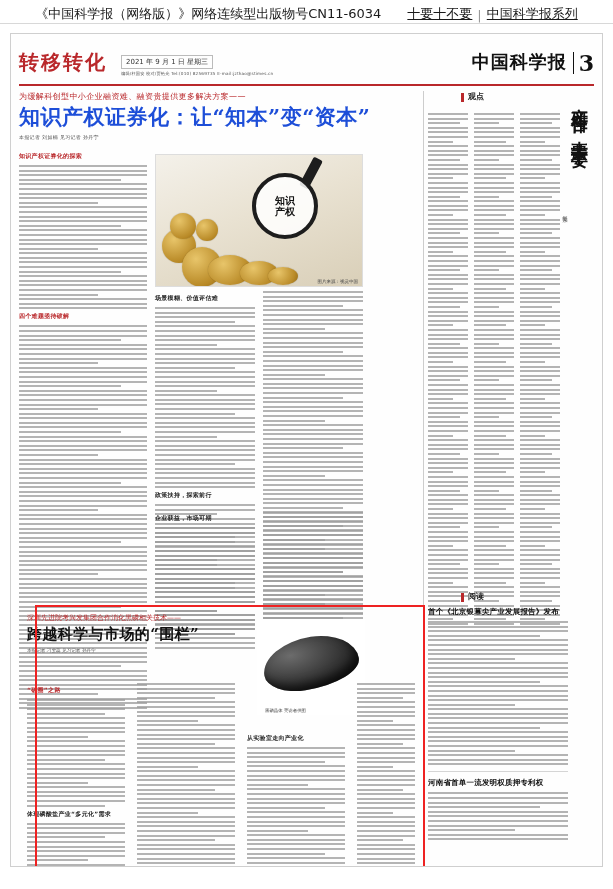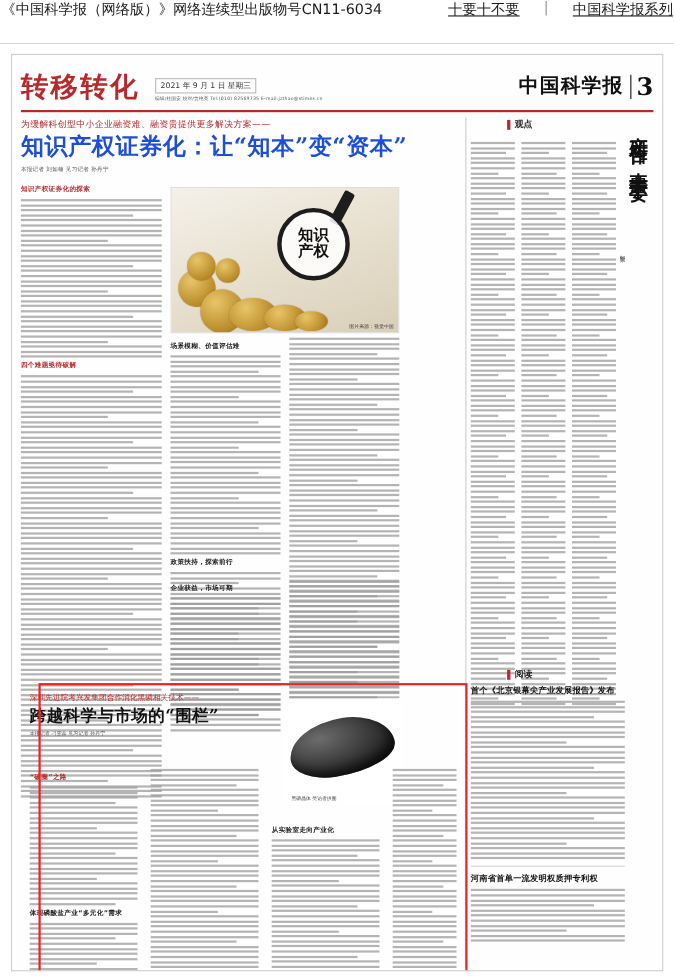--- a/index.html
+++ b/index.html
@@ -6,25 +6,25 @@
   html, body { margin:0; padding:0; }
   body {
     width: 613px; height: 889px;
     background: #ffffff;
     font-family: "DejaVu Sans", "Liberation Sans", sans-serif;
     overflow: hidden;
   }
 
   
   .topbar {
-    height: 40px;
+    height: 24px;
     display: flex;
-    align-items: flex-start;
+    align-items: flex-end;
     justify-content: center;
-    gap: 17px;
+    gap: 0;
     font-size: 13px;
     color: #1a1a1a;
     border-bottom: 1px solid #d8d8d8;
     background: #fff;
     white-space: nowrap;
   }
   .topbar .t-title { font-size: 13px; }
   .topbar .t-gap { display:inline-block; width: 26px; }
   .topbar .t-link { color:#1a1a1a; }
   .topbar .t-sep { display:inline-block; padding: 0 5px; color:#999; }
@@ -50,21 +50,21 @@
     position: relative;
     height: 46px;
     border-bottom: 2px solid #b9282b;
     margin: 6px 8px 0 8px;
     display: flex;
     align-items: center;
   }
   .mh-section {
     color: #b9282b;
     font-weight: bold;
-    font-size: 25px;
+    font-size: 20px;
     letter-spacing: 2px;
     font-family: "DejaVu Serif", "Liberation Serif", serif;
   }
   .mh-meta { margin-left: 14px; }
   .mh-date {
     border: 1px solid #bbb;
     font-size: 7px;
     padding: 1px 4px;
     color: #333;
     display: inline-block;
@@ -175,21 +175,21 @@
     left: 96px; top: 18px;
     width: 66px; height: 66px;
     border-radius: 50%;
     border: 4px solid #1d1d1d;
     background: rgba(255,255,255,.86);
     display: flex; align-items: center; justify-content: center;
     flex-direction: column;
   }
   .mag-text {
     font-family: "DejaVu Serif", "Liberation Serif", serif;
-    font-size: 14px; color: #111; font-weight: bold; line-height: 1.1;
+    font-size: 10px; color: #111; font-weight: bold; line-height: 1.1;
     text-align: center;
   }
   .mag-handle {
     position: absolute;
     left: 150px; top: 2px;
     width: 10px; height: 32px;
     background: #1d1d1d;
     transform: rotate(28deg);
     border-radius: 2px;
   }

